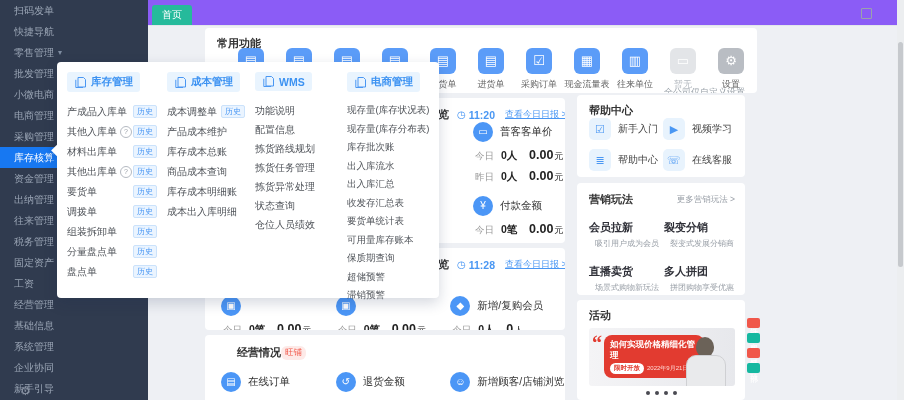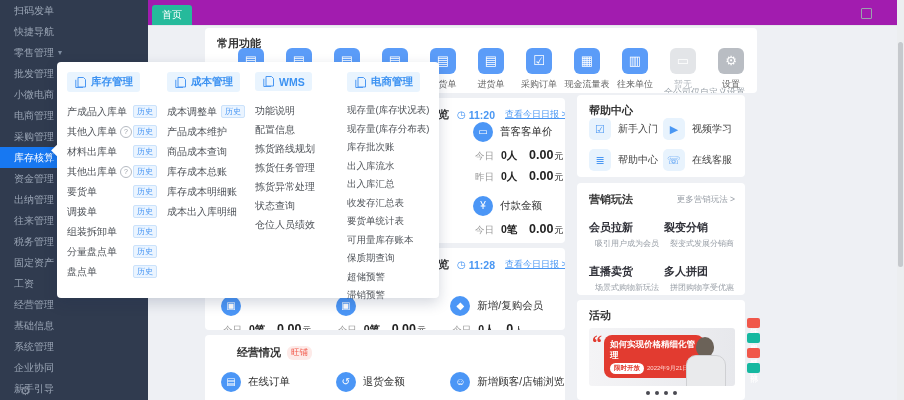--- a/index.html
+++ b/index.html
@@ -6,21 +6,21 @@
   .app{position:relative;width:904px;height:400px;overflow:hidden;background:#eef0f4;}
 
   
   .sidebar{position:absolute;left:0;top:0;width:148px;height:400px;background:#303b4f;z-index:5;}
   .sitem{height:21px;display:flex;align-items:center;padding-left:14px;font-size:10px;color:#9aa5b5;cursor:pointer;white-space:nowrap;}
   .sitem.active{background:#1778f2;color:#fff;}
   .scaret{margin-left:4px;font-size:8px;color:#7e8ca0;}
   .side-gear{position:absolute;bottom:2px;left:20px;color:#8a94a4;font-size:12px;cursor:pointer;}
 
   
-  .tabbar{position:absolute;left:148px;top:0;right:0;height:25px;background:#a21caf;border-bottom:1px solid #e2e6ea;}
+  .tabbar{position:absolute;left:148px;top:0;right:0;height:25px;background:#8b5cf6;border-bottom:1px solid #e2e6ea;}
   .tab{position:absolute;left:4px;top:5px;height:20px;line-height:20px;padding:0 10px;background:#25ba9b;color:#fff;font-size:10px;border-radius:3px 3px 0 0;cursor:pointer;}
   .expand{position:absolute;right:32px;top:8px;width:9px;height:9px;border:1px solid #9aa2ac;border-radius:1px;cursor:pointer;}
 
   
   .panel{position:absolute;background:#fff;border-radius:4px;overflow:hidden;}
 
   
   .common{left:205px;top:28px;width:552px;height:65px;}
   .p-title{position:absolute;left:12px;top:8px;font-size:11px;font-weight:bold;color:#333;}
   .settings-link{position:absolute;right:12px;top:10px;font-size:9px;color:#98a0a8;cursor:pointer;margin-top:48px;}
@@ -50,21 +50,21 @@
   .vcount{font-size:10.5px;color:#222;font-weight:bold;width:28px;}
   .vamt{font-size:12.5px;color:#222;font-weight:bold;}
   .vunit{font-size:9px;font-weight:normal;margin-left:1px;}
   #ov2-stats{display:flex;padding:24px 0 0 16px;}
   #ov2-stats .stat{flex:1;margin:0;}
 
   
   .business{left:205px;top:335px;width:360px;height:75px;}
   .biz-head{display:flex;align-items:center;padding:10px 12px 0;}
   .biz-title{font-size:11px;font-weight:bold;color:#333;margin-left:20px;}
-  .biz-badge{margin-left:6px;background:#fdeae8;color:#f25a4c;font-size:8.5px;padding:1px 4px;border-radius:6px;}
+  .biz-badge{background:#fdeae8;color:#f25a4c;font-size:8.5px;padding:1px 4px;border-radius:6px;}
   #biz-stats{display:flex;padding:12px 0 0 16px;}
   #biz-stats .stat{flex:1;margin:0;}
 
   
   .help{left:577px;top:95px;width:168px;height:82px;}
   .help-grid{display:grid;grid-template-columns:1fr 1fr;row-gap:9px;padding:23px 8px 0 12px;}
   .hitem{display:flex;align-items:center;cursor:pointer;}
   .hico{width:22px;height:22px;background:#e8f3fd;border-radius:5px;color:#4a97f3;font-size:11px;text-align:center;line-height:22px;flex:0 0 22px;}
   .hlabel{margin-left:7px;font-size:10px;color:#444;white-space:nowrap;}
 
@@ -486,24 +486,24 @@
           <span class="mtitle">成本管理</span>
         </div><ul class="mlist">
           <li class="mitem">
             <span class="milabel">成本调整单</span>
             <span class="mbadge">历史</span>
           </li>
           <li class="mitem">
             <span class="milabel">产品成本维护</span>
           </li>
           <li class="mitem">
+            <span class="milabel">库存成本总账</span>
+          </li>
+          <li class="mitem">
             <span class="milabel">商品成本查询</span>
-          </li>
-          <li class="mitem">
-            <span class="milabel">库存成本总账</span>
           </li>
           <li class="mitem">
             <span class="milabel">库存成本明细账</span>
           </li>
           <li class="mitem">
             <span class="milabel">成本出入库明细</span>
           </li>
         </ul></div>
       <div class="mcol c3"><div class="mhead">
           <svg width="13" height="13" viewBox="0 0 13 13">

